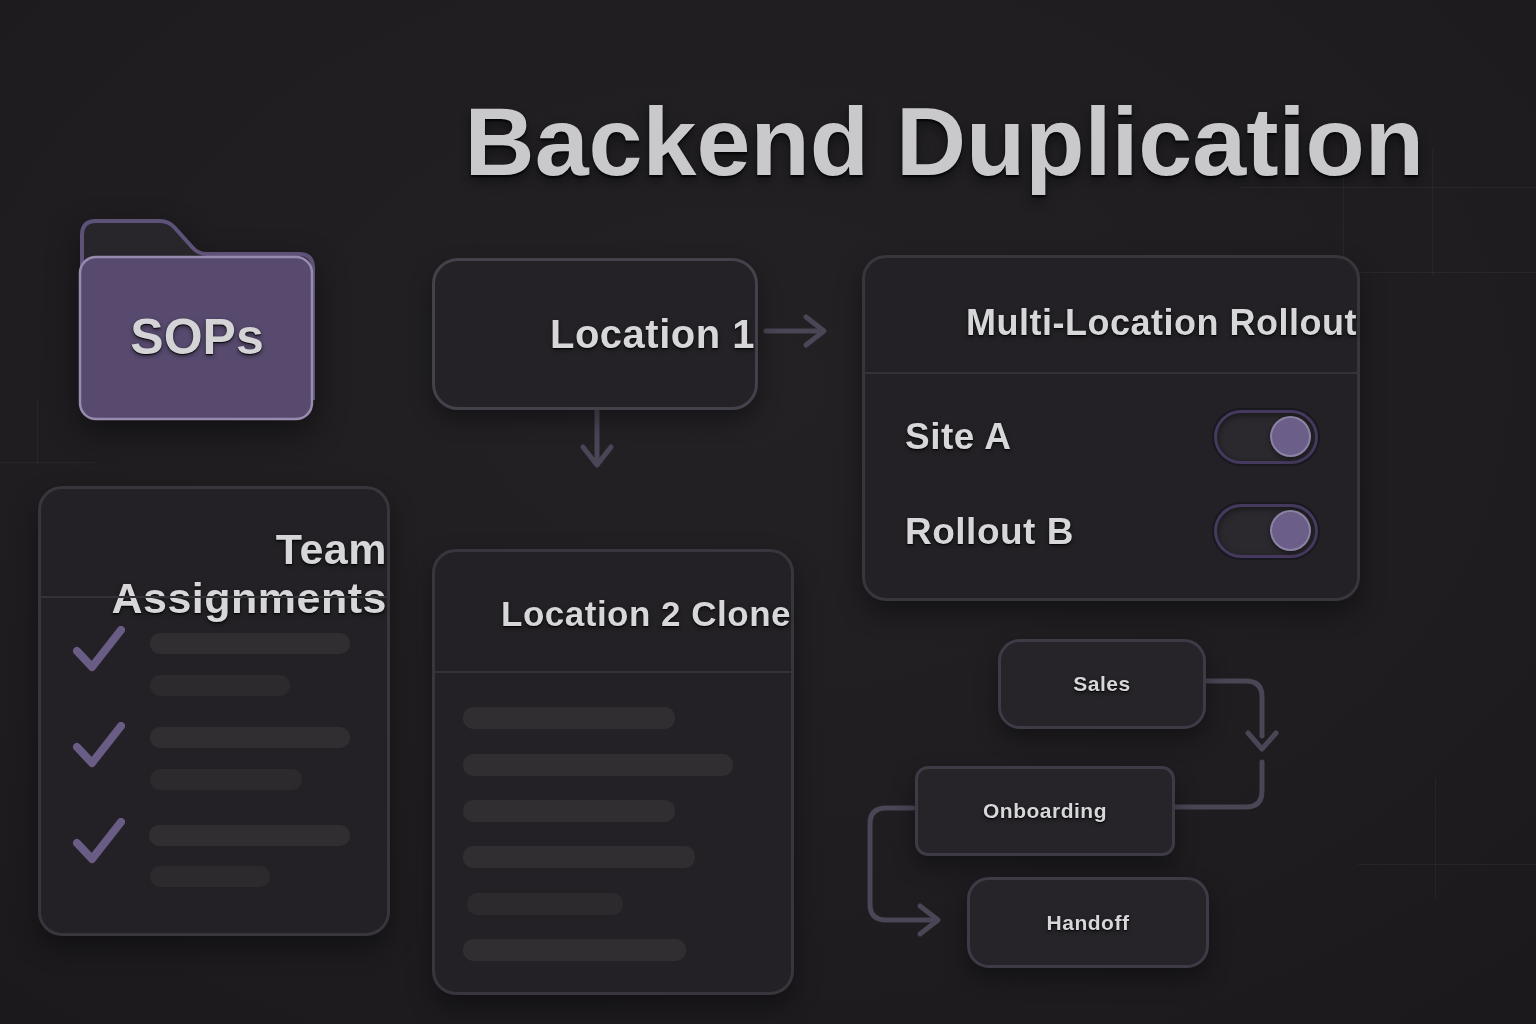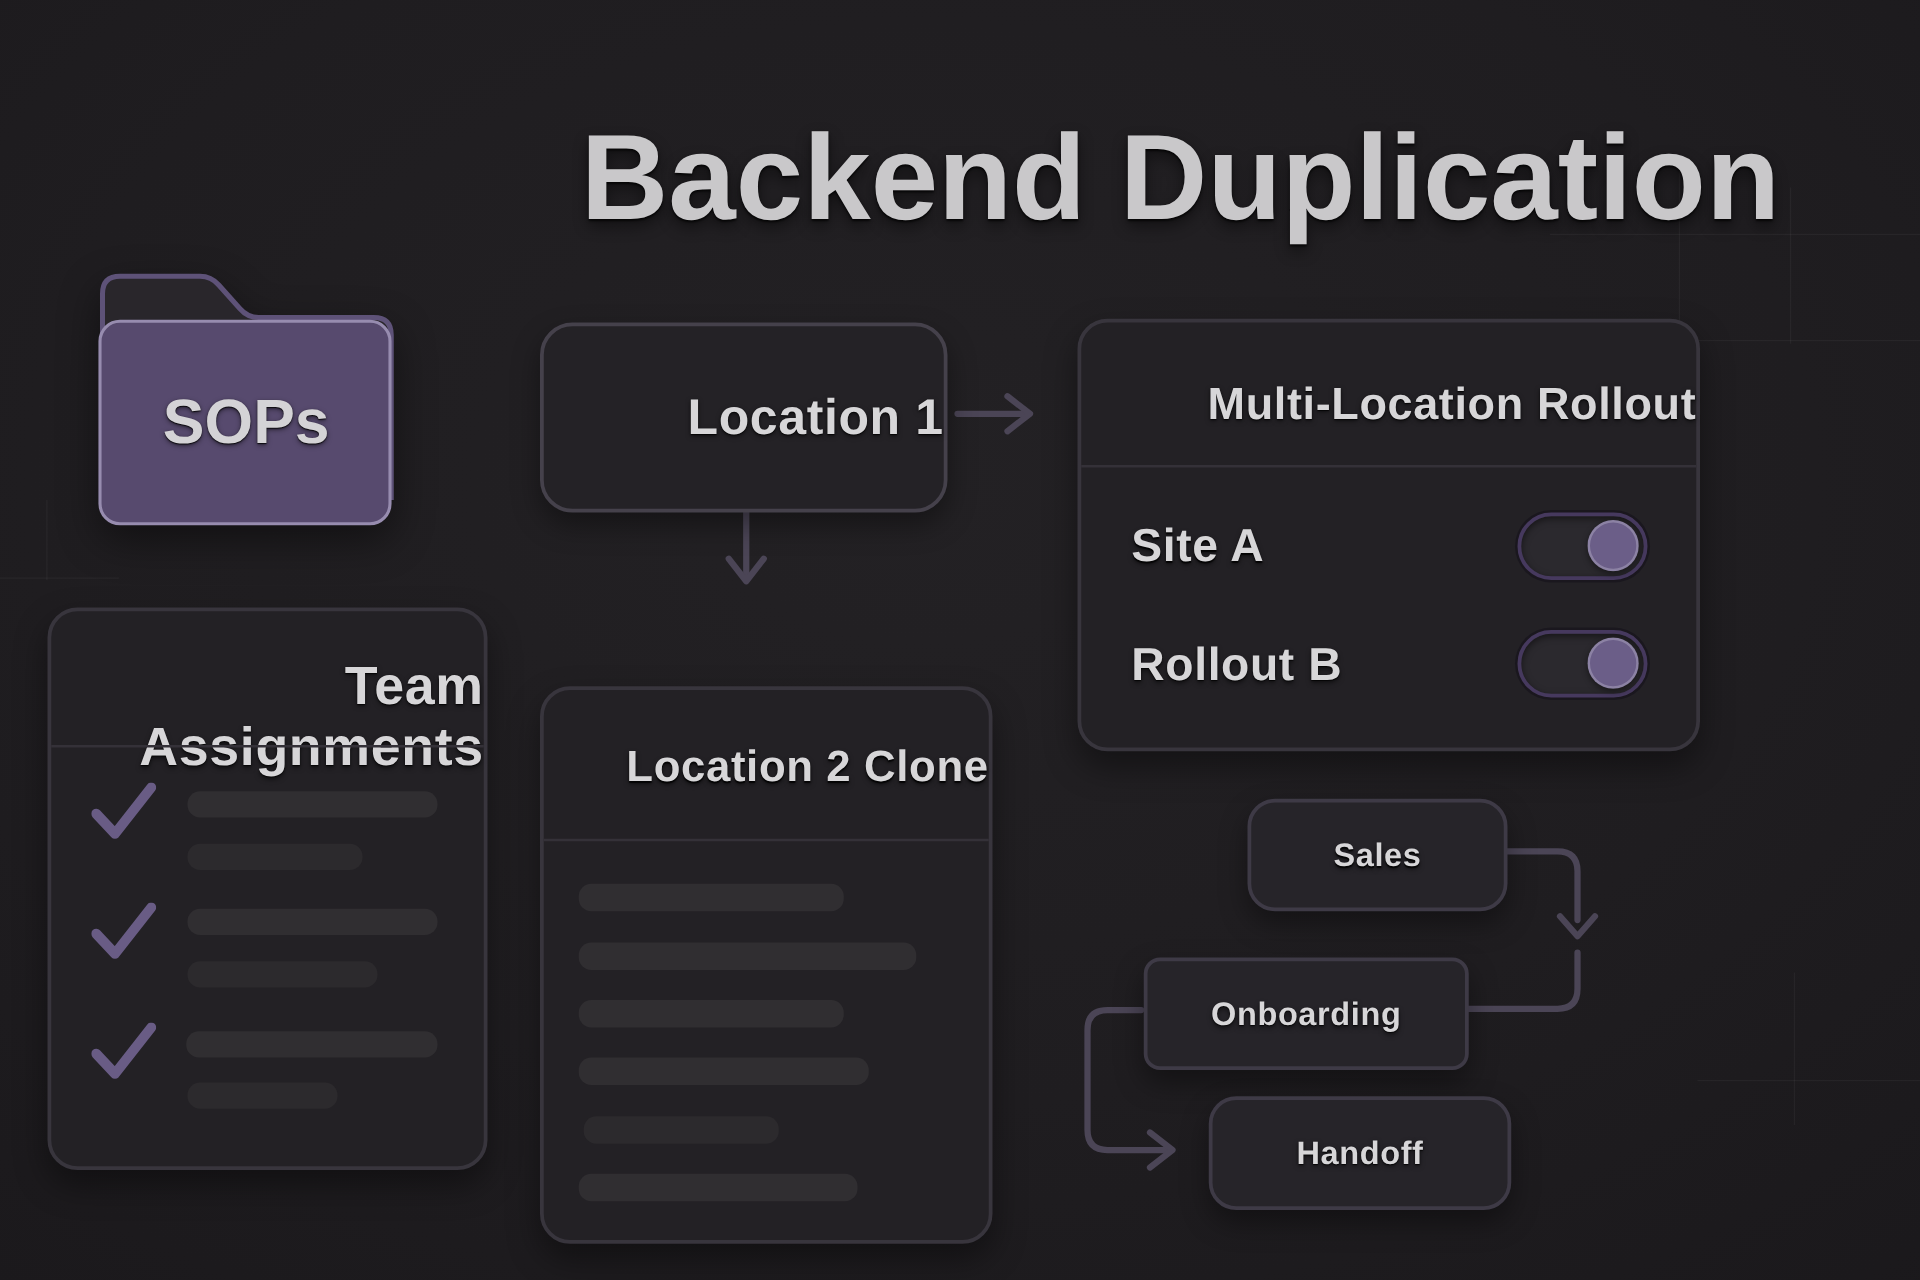--- a/index.html
+++ b/index.html
@@ -20,21 +20,21 @@
     font-size:97px;font-weight:700;letter-spacing:0;
     color:#c9c8ca;text-shadow:0 2px 2px rgba(0,0,0,.8),0 6px 12px rgba(0,0,0,.45);
   }
   .node{
     position:absolute;background:#242226;border:3px solid #45414b;border-radius:26px;
     display:flex;align-items:center;justify-content:center;
     box-shadow:0 10px 22px rgba(0,0,0,.38);
   }
   .node.small{border-radius:22px;border-color:#3e3a46;background:#262429;}
   .node-label{font-size:40px;font-weight:700;}
-  .node.small .node-label{font-size:26px;}
+  .node.small .node-label{font-size:21px;}
   .panel{
     position:absolute;background:#232125;border:3px solid #38353d;border-radius:24px;
     box-shadow:0 12px 26px rgba(0,0,0,.4);
   }
   .panel-header{
     position:absolute;left:0;top:0;width:100%;text-align:right;font-weight:700;
   }
   .divider{position:absolute;left:0;width:100%;height:2px;background:#343138;}
   .skel{position:absolute;height:21px;border-radius:10px;background:#302e31;}
   .skel.dim{background:#2c2a2d;}

